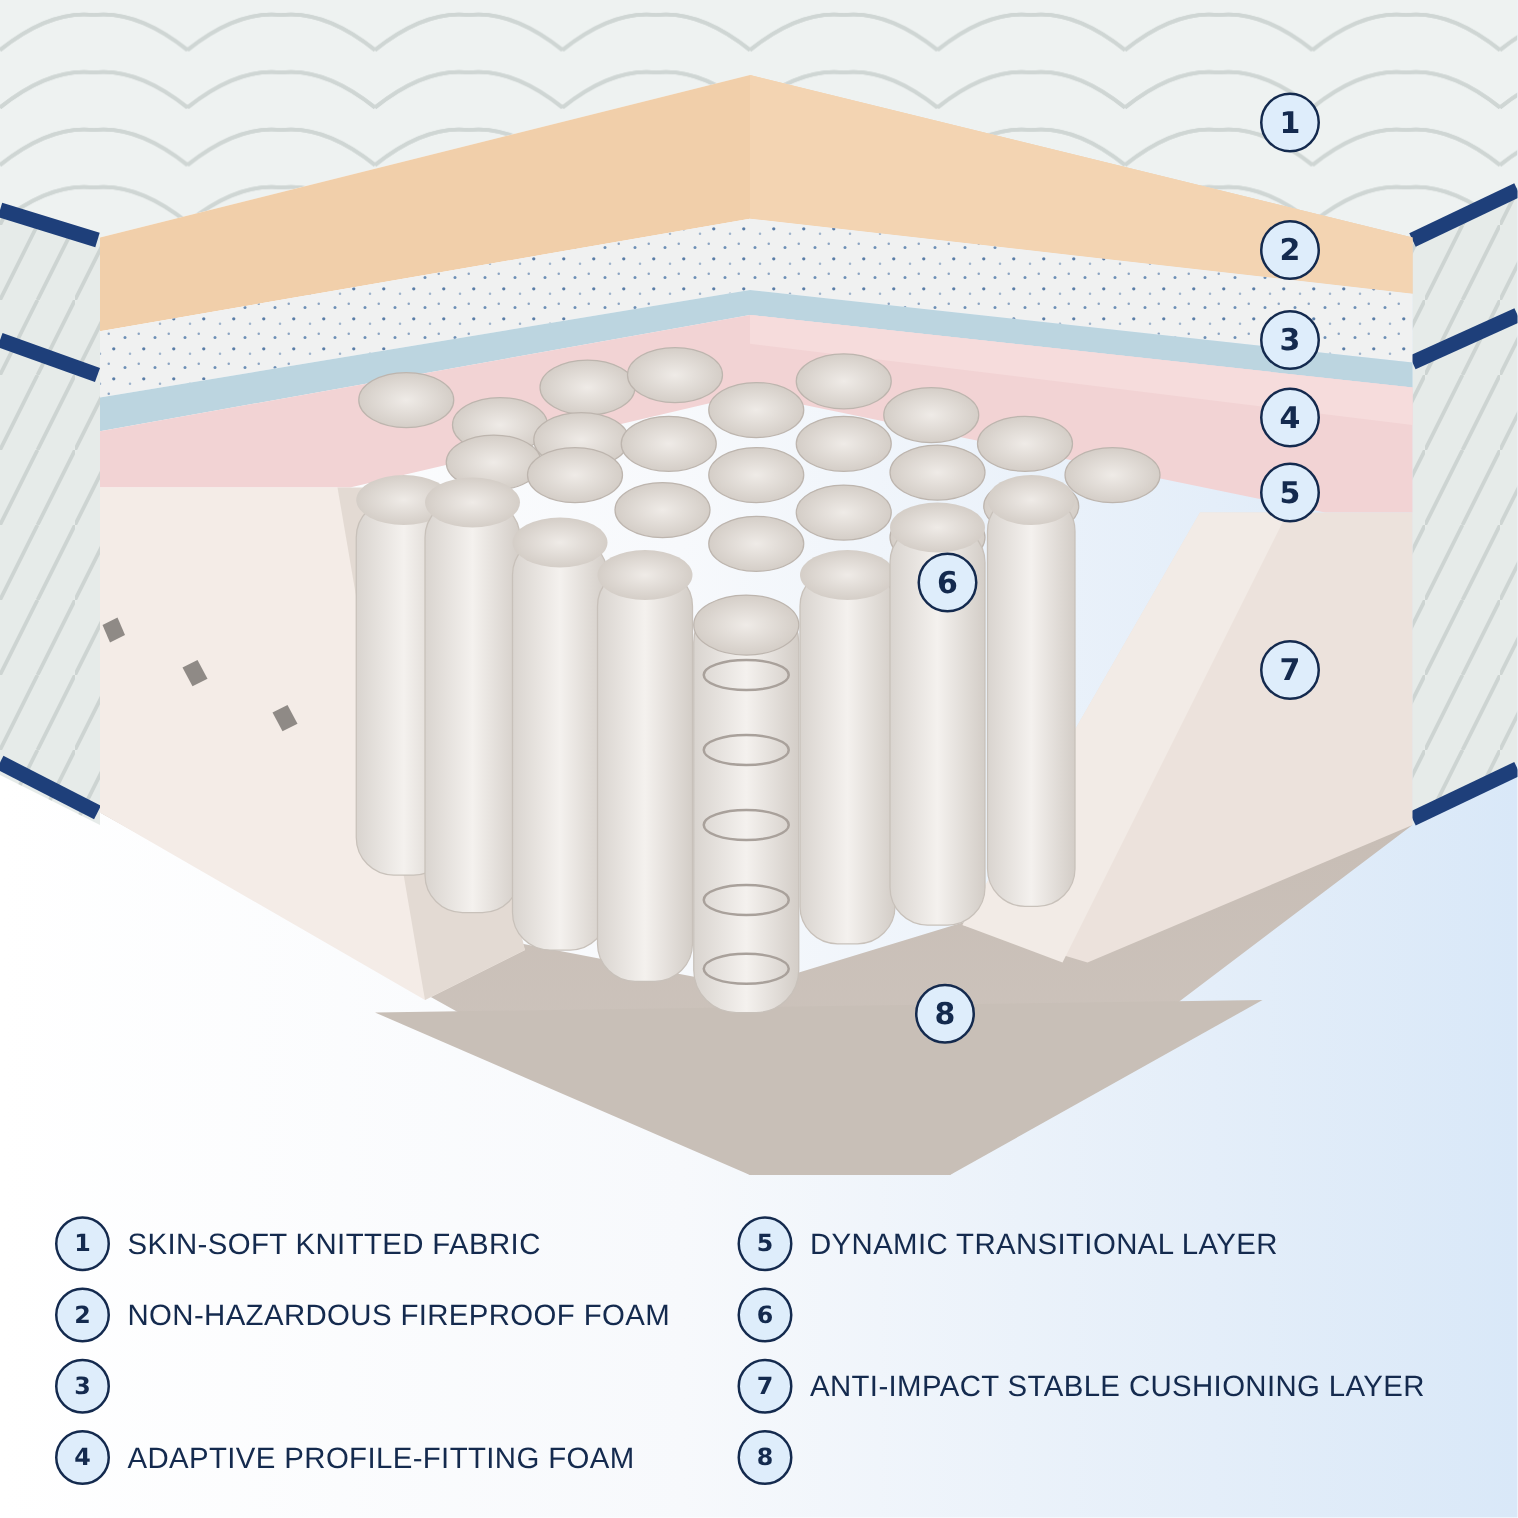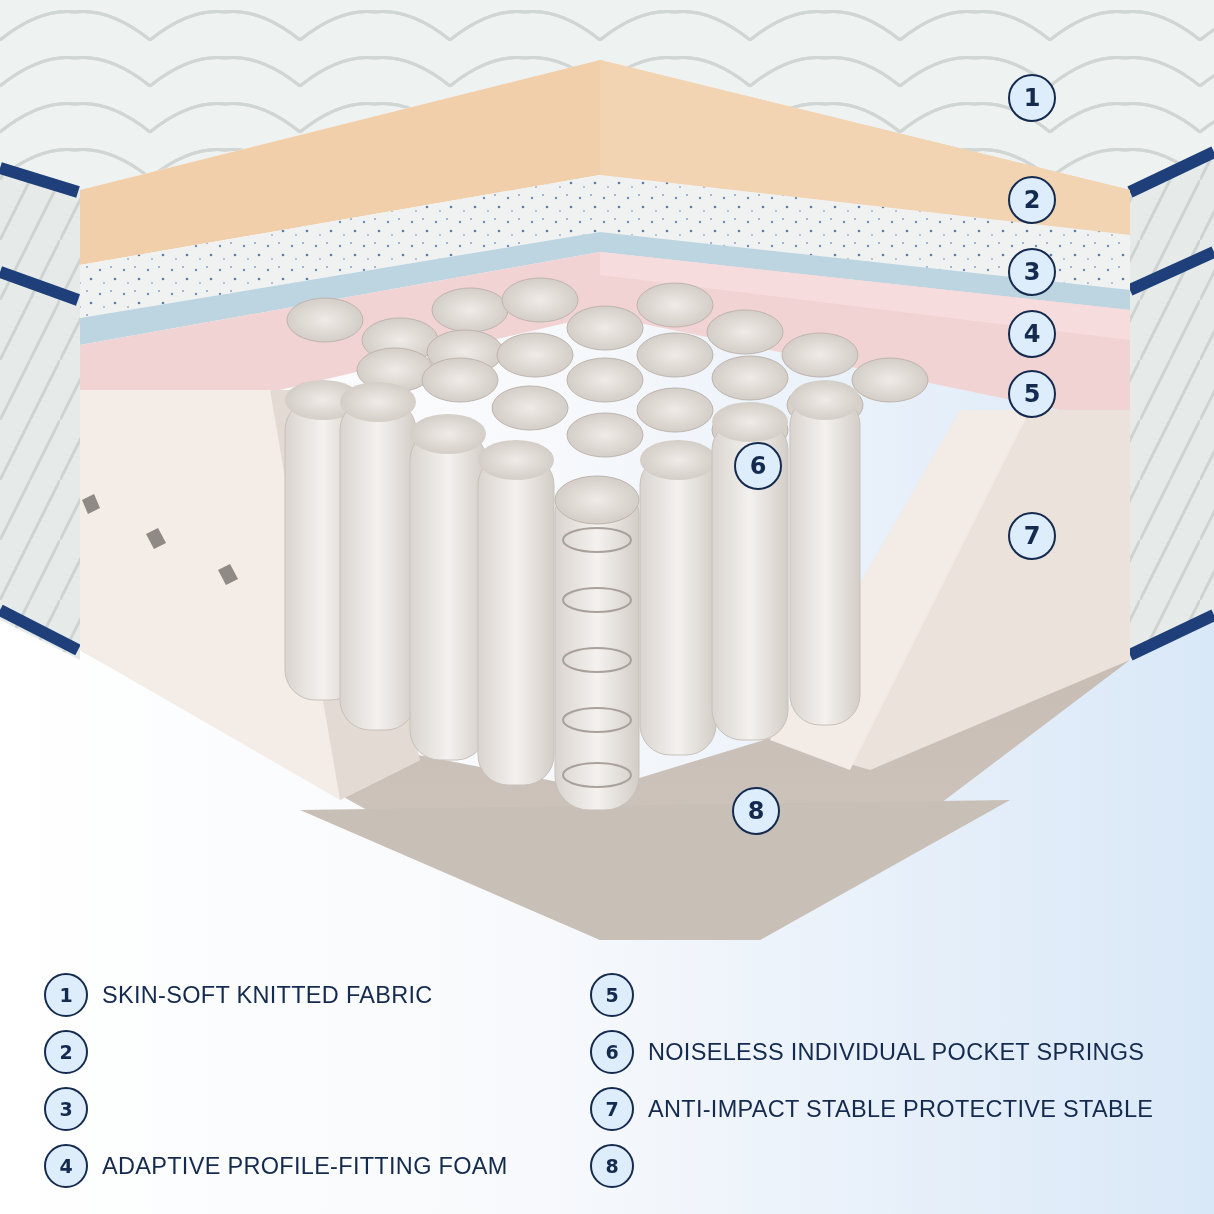--- a/index.html
+++ b/index.html
@@ -180,35 +180,36 @@
     </div>
 </div>
 
 <div class="legend">
   <div class="legend-item" style="left:0;top:2px;">
     <span class="num">1</span>
     <span class="label">SKIN-SOFT KNITTED FABRIC</span>
   </div>
   <div class="legend-item" style="left:0;top:59px;">
     <span class="num">2</span>
+    <span class="label">NON-HAZARDOUS FIREPROOF FOAM</span>
   </div>
   <div class="legend-item" style="left:0;top:116px;">
     <span class="num">3</span>
   </div>
   <div class="legend-item" style="left:0;top:173px;">
     <span class="num">4</span>
     <span class="label">ADAPTIVE PROFILE-FITTING FOAM</span>
   </div>
   <div class="legend-item" style="left:546px;top:2px;">
     <span class="num">5</span>
+    <span class="label">DYNAMIC TRANSITIONAL LAYER</span>
   </div>
   <div class="legend-item" style="left:546px;top:59px;">
     <span class="num">6</span>
-    <span class="label">NOISELESS INDIVIDUAL POCKET SPRINGS</span>
   </div>
   <div class="legend-item" style="left:546px;top:116px;">
     <span class="num">7</span>
-    <span class="label">ANTI-IMPACT STABLE PROTECTIVE STABLE</span>
+    <span class="label">ANTI-IMPACT STABLE CUSHIONING LAYER</span>
   </div>
   <div class="legend-item" style="left:546px;top:173px;">
     <span class="num">8</span>
   </div>
 </div>
 
 </body></html>

